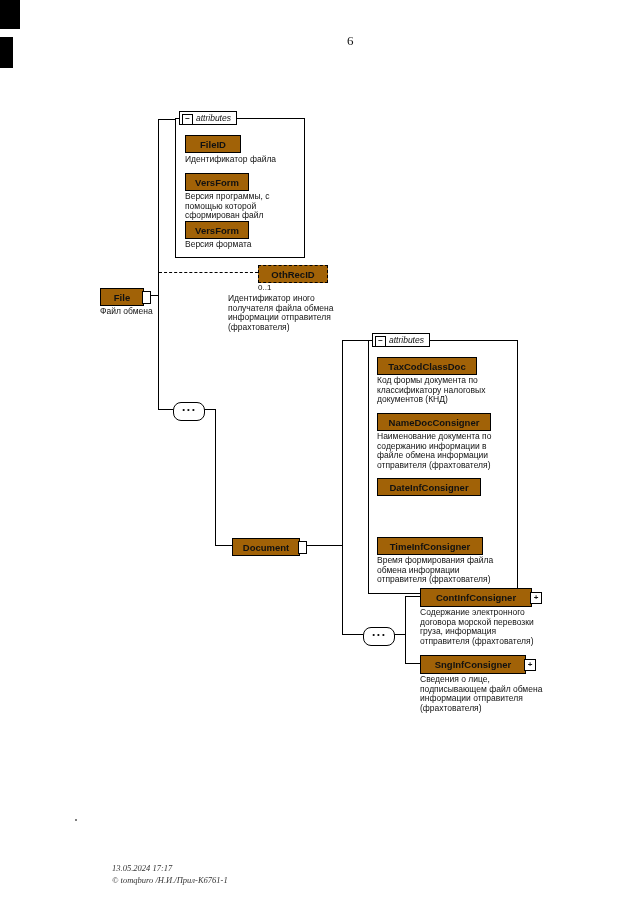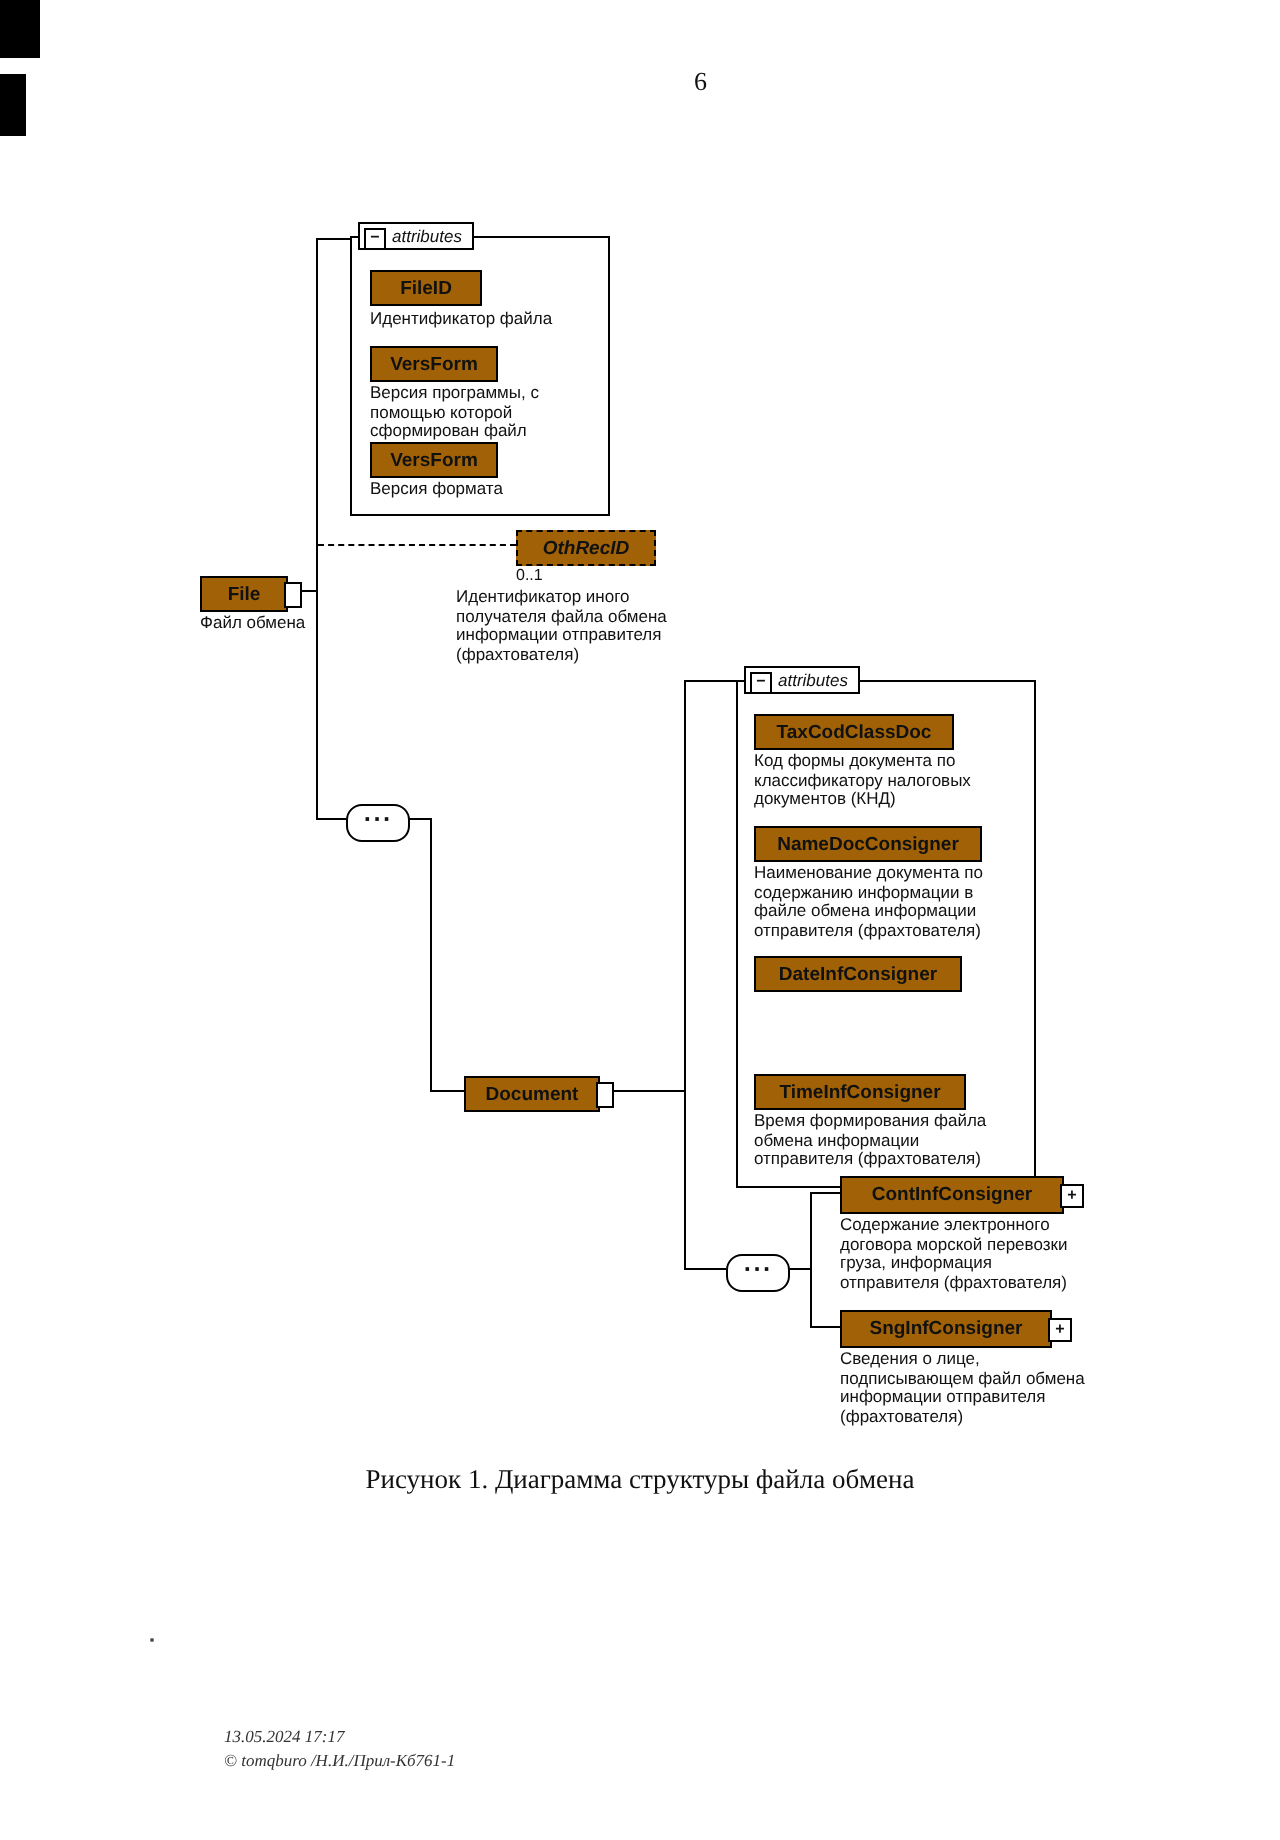--- a/index.html
+++ b/index.html
@@ -10,21 +10,21 @@
   .hline{position:absolute;height:1px;background:#000;}
   .vline{position:absolute;width:1px;background:#000;}
   .dline{position:absolute;height:0;border-top:1px dashed #000;}
   .panel{position:absolute;border:1px solid #000;background:#fff;}
   .tag{position:absolute;left:3px;top:-8px;background:#fff;border:1px solid #000;
        font:italic 8.5px "Liberation Sans",sans-serif;padding:1px 5px 1px 16px;white-space:nowrap;}
   .minibox{position:absolute;left:2px;top:2px;width:9px;height:9px;border:1px solid #000;
            background:#fff;font:bold 8px/8px "Liberation Sans",sans-serif;text-align:center;}
   .elem{position:absolute;border:1px solid #000;background:#a16207;display:flex;align-items:center;
         justify-content:center;font:bold 9.5px "Liberation Sans",sans-serif;white-space:nowrap;}
-  .elem.dashed{border-style:dashed;font-style:italic;}
+  .elem.dashed{border-style:dashed;}
   .stub{position:absolute;right:-8px;top:2px;width:7px;height:11px;border:1px solid #000;background:#fff;}
   .plus{position:absolute;right:-11px;top:3px;width:10px;height:10px;border:1px solid #000;
         background:#fff;font:bold 8px/9px "Liberation Sans",sans-serif;text-align:center;}
   .desc{position:absolute;font:8.5px/1.12 "Liberation Sans",sans-serif;color:#111;}
   .card{position:absolute;font:8px "Liberation Sans",sans-serif;color:#111;}
   .seq{position:absolute;border:1px solid #000;border-radius:8px;background:#fff;display:flex;
        align-items:center;justify-content:center;font:bold 10px "DejaVu Sans",sans-serif;
        letter-spacing:1px;padding-bottom:2px;}
   .caption{position:absolute;left:0;width:640px;text-align:center;
            font:13.5px "Liberation Serif",serif;color:#111;}
@@ -130,18 +130,17 @@
     <span class="plus">+</span>
   </div>
   <div class="desc" style="left:420px;top:608px;width:120px">Содержание электронного договора морской перевозки груза, информация отправителя (фрахтователя)</div>
 
   <div class="elem" style="left:420px;top:655px;width:104px;height:17px">
     <span>SngInfConsigner</span>
     <span class="plus">+</span>
   </div>
   <div class="desc" style="left:420px;top:675px;width:125px">Сведения о лице, подписывающем файл обмена информации отправителя (фрахтователя)</div>
 
-  <div class="caption" style="top:732px">Рисунок 1. Диаграмма структуры файла обмена</div>
 
   <div class="footer-line" style="left:112px;top:863px">13.05.2024 17:17</div>
   <div class="footer-line" style="left:112px;top:875px">© tomqburo /Н.И./Прил-Кб761-1</div>
 
 </div>
 
 </body></html>

